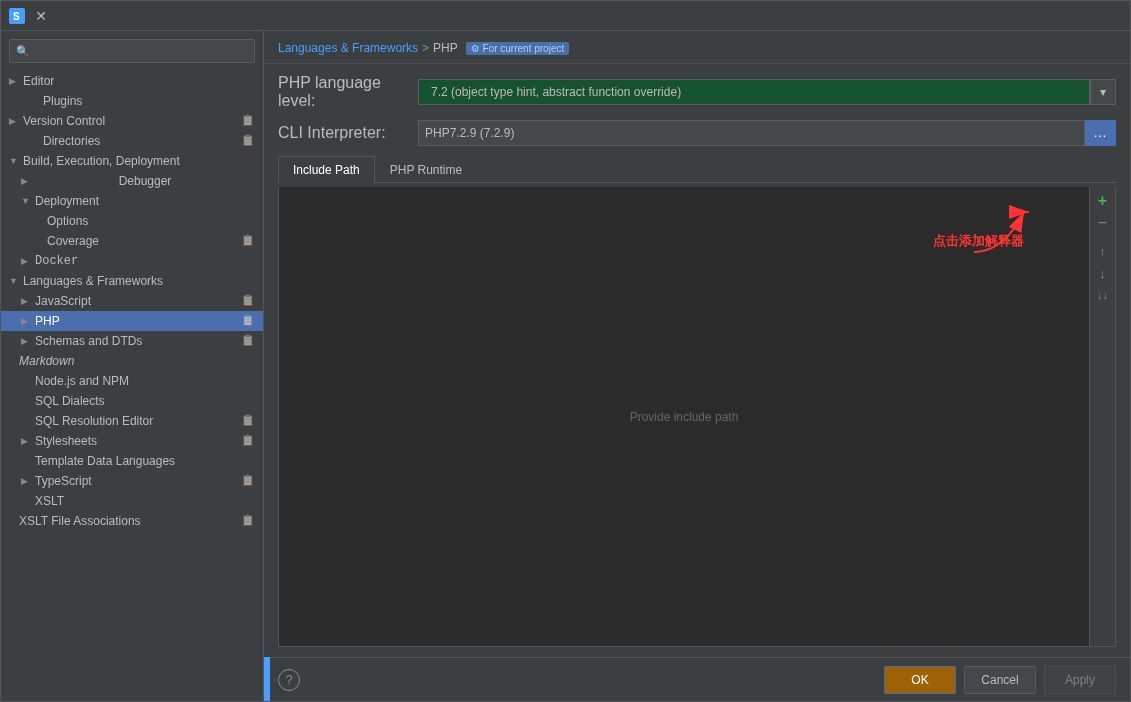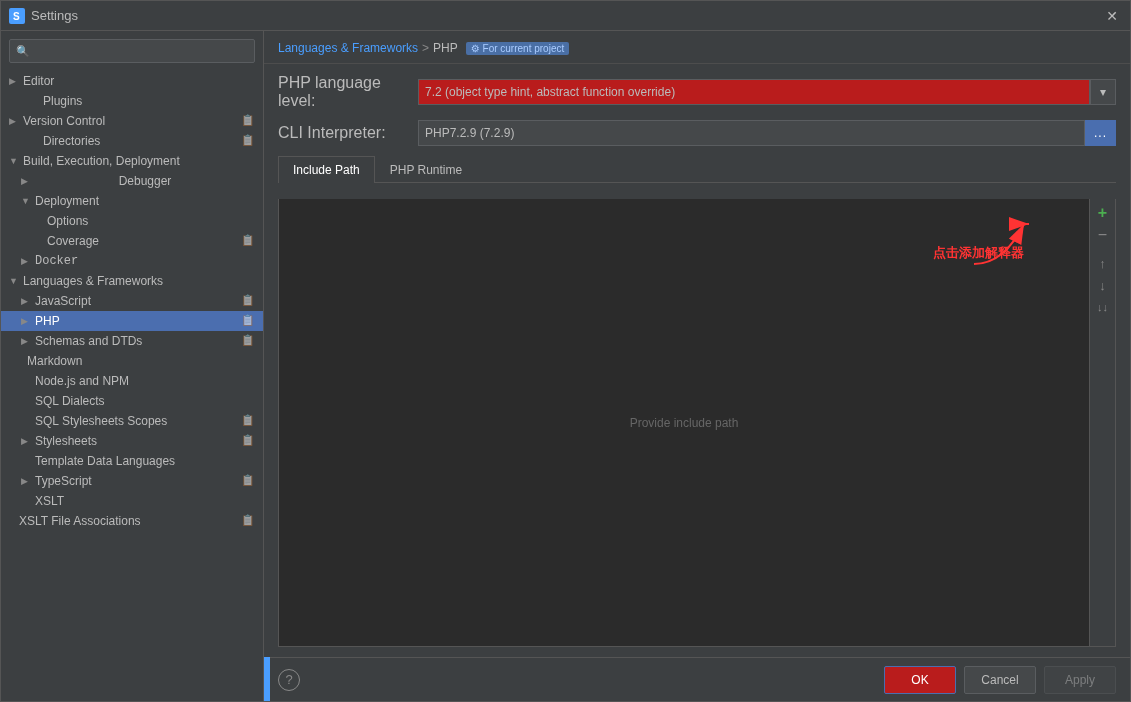--- a/index.html
+++ b/index.html
@@ -194,21 +194,21 @@
       font-size: 12px;
       height: 26px;
       width: 26px;
       display: flex;
       align-items: center;
       justify-content: center;
     }
     .tabs-bar {
       display: flex;
       border-bottom: 1px solid #555;
-      margin-bottom: 16px;
+      margin-bottom: 4px;
       flex-shrink: 0;
     }
     .tab {
       padding: 6px 14px;
       cursor: pointer;
       font-size: 12px;
       color: #bbbbbb;
       border: 1px solid transparent;
       border-bottom: none;
       margin-bottom: -1px;
@@ -280,21 +280,21 @@
       min-width: 72px;
       padding: 0 16px;
       border: 1px solid #5a5d60;
       background: #45484a;
       color: #bbbbbb;
       font-size: 12px;
       cursor: pointer;
       border-radius: 2px;
     }
     .action-btn.primary {
-      background: #b91c1c;
+      background: #a16207;
       border-color: #4a6eaf;
       color: white;
     }
     .action-btn.disabled {
       opacity: 0.5;
       cursor: default;
     }
     .help-icon {
       width: 22px;
       height: 22px;
@@ -314,21 +314,20 @@
 
 <div class="window">
 
   <div class="title-bar">
     <div class="title-bar-icon">
       <svg width="14" height="14" viewBox="0 0 14 14">
         <rect width="14" height="14" rx="2" fill="#4a9eff"></rect>
         <text x="3" y="11" font-size="10" fill="white" font-weight="bold">S</text>
       </svg>
     </div>
-    <span class="title-bar-text">Settings</span>
     <div class="title-bar-close">✕</div>
   </div>
 
   <div class="main-content">
 
     <div class="sidebar">
 
       <div class="search-box">
         <span class="search-icon">🔍</span>
         <span></span>
@@ -390,35 +389,35 @@
           <div class="sidebar-item active selected" style="padding-left: 20px;">
             <span class="sidebar-arrow">▶</span>
             <span style="flex:1;">PHP</span>
             <span class="icon-copy" style="position:absolute;right:8px;opacity:0.5;font-size:11px;">📋</span>
           </div>
           <div class="sidebar-item" style="padding-left: 20px;">
             <span class="sidebar-arrow">▶</span>
             <span style="flex:1;">Schemas and DTDs</span>
             <span class="icon-copy" style="position:absolute;right:8px;opacity:0.5;font-size:11px;">📋</span>
           </div>
-          <div class="sidebar-item" style="padding-left: 12px;">
+          <div class="sidebar-item" style="padding-left: 4px; font-style: italic;">
             <span class="sidebar-arrow"></span>
             <span style="flex:1;">Markdown</span>
           </div>
           <div class="sidebar-item" style="padding-left: 20px;">
             <span class="sidebar-arrow"></span>
             <span style="flex:1;">Node.js and NPM</span>
           </div>
           <div class="sidebar-item" style="padding-left: 20px;">
             <span class="sidebar-arrow"></span>
             <span style="flex:1;">SQL Dialects</span>
           </div>
           <div class="sidebar-item" style="padding-left: 20px;">
             <span class="sidebar-arrow"></span>
-            <span style="flex:1;">SQL Stylesheets Scopes</span>
+            <span style="flex:1;">SQL Resolution Editor</span>
             <span class="icon-copy" style="position:absolute;right:8px;opacity:0.5;font-size:11px;">📋</span>
           </div>
           <div class="sidebar-item" style="padding-left: 20px;">
             <span class="sidebar-arrow">▶</span>
             <span style="flex:1;">Stylesheets</span>
             <span class="icon-copy" style="position:absolute;right:8px;opacity:0.5;font-size:11px;">📋</span>
           </div>
           <div class="sidebar-item" style="padding-left: 20px;">
             <span class="sidebar-arrow"></span>
             <span style="flex:1;">Template Data Languages</span>
@@ -447,21 +446,21 @@
         <span class="breadcrumb-sep">&gt;</span>
         <span class="breadcrumb-current">PHP</span>
         <span class="breadcrumb-badge">⚙ For current project</span>
       </div>
 
       <div class="settings-content">
 
         <div class="form-row">
           <span class="form-label">PHP language level:</span>
           <div class="form-control-with-btn">
-            <input class="form-control" type="text" readonly="" style="background: #b91c1c; color: rgb(187, 187, 187); border: 1px solid rgb(90, 93, 96); padding: 3px 6px; font-size: 12px; height: 26px; flex: 1 1 0%;" value="7.2 (object type hint, abstract function override)">
+            <input class="form-control" type="text" readonly="" style="background: #14532d; color: rgb(187, 187, 187); border: 1px solid rgb(90, 93, 96); padding: 3px 12px; font-size: 12px; height: 26px; flex: 1 1 0%;" value="7.2 (object type hint, abstract function override)">
             <div class="dropdown-btn">▾</div>
           </div>
         </div>
 
         <div class="form-row">
           <span class="form-label">CLI Interpreter:</span>
           <div class="form-control-with-btn">
             <input class="form-control" type="text" readonly="" style="background: rgb(69, 72, 74); color: rgb(187, 187, 187); border: 1px solid rgb(90, 93, 96); padding: 3px 6px; font-size: 12px; height: 26px; flex: 1 1 0%;" value="PHP7.2.9 (7.2.9)">
             <div class="form-btn form-btn-highlight" style="background:#4a6eaf; border-color:#4a6eaf; color:white; letter-spacing:1px;">...</div>
           </div>

